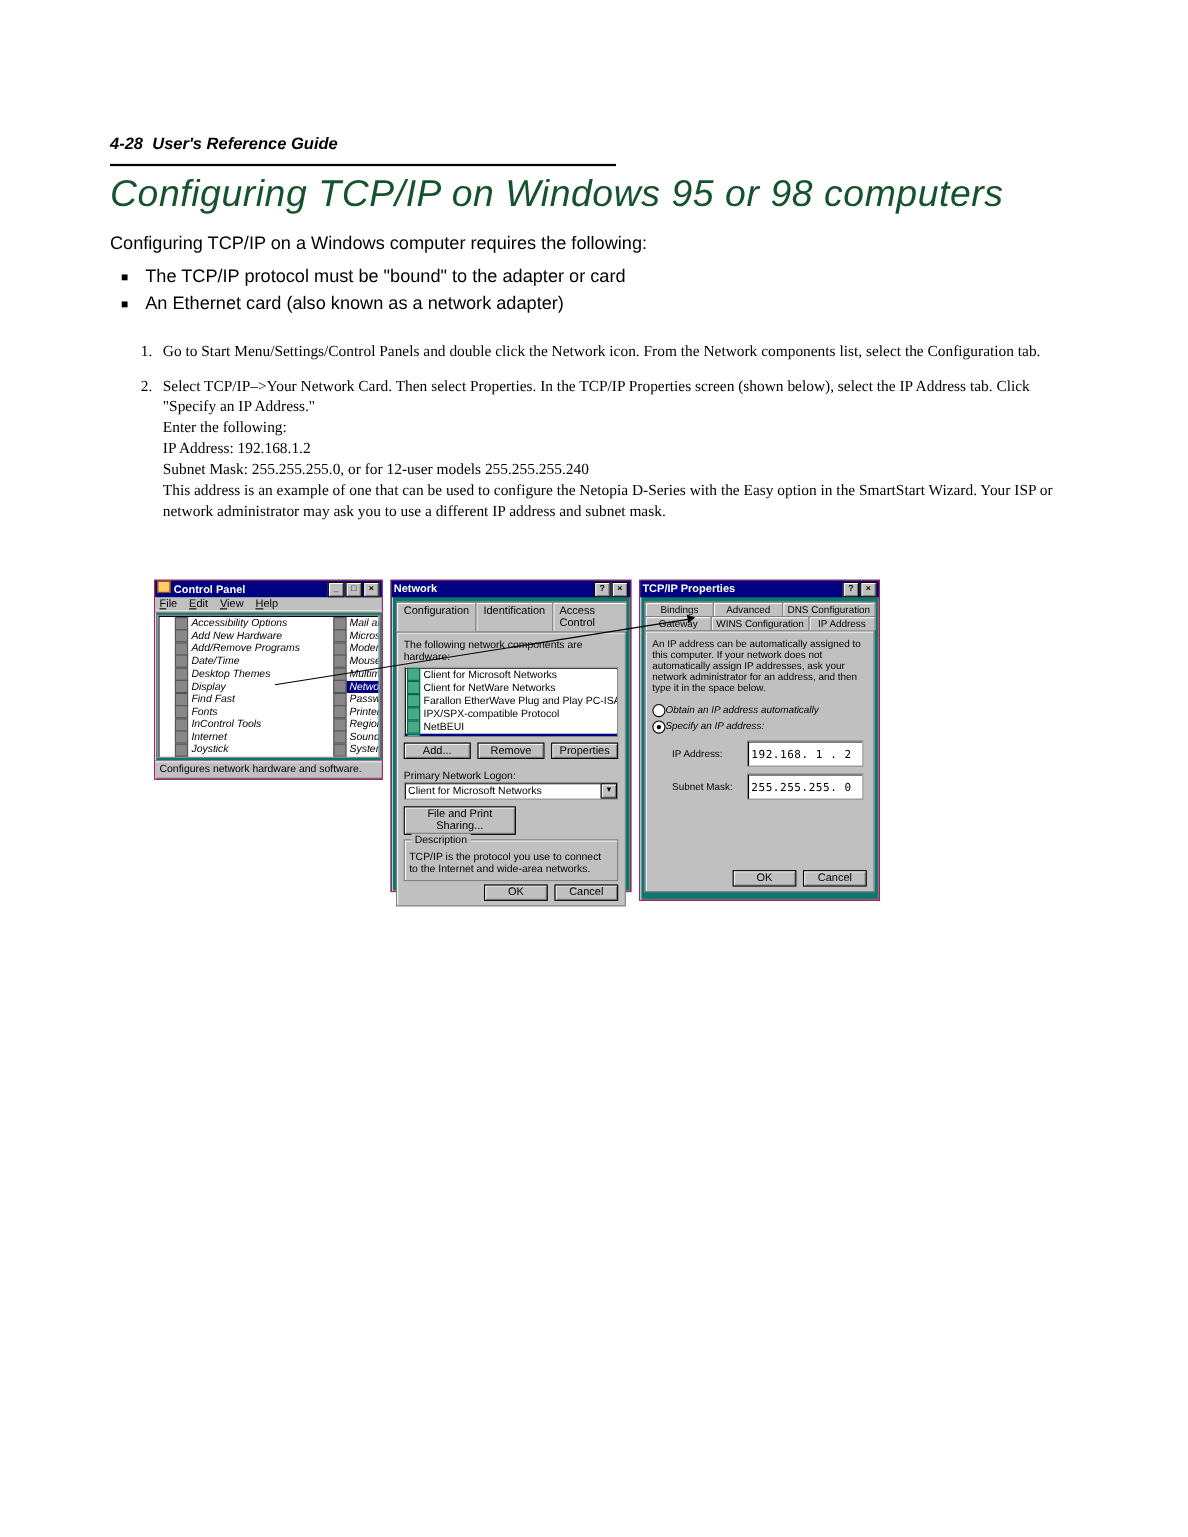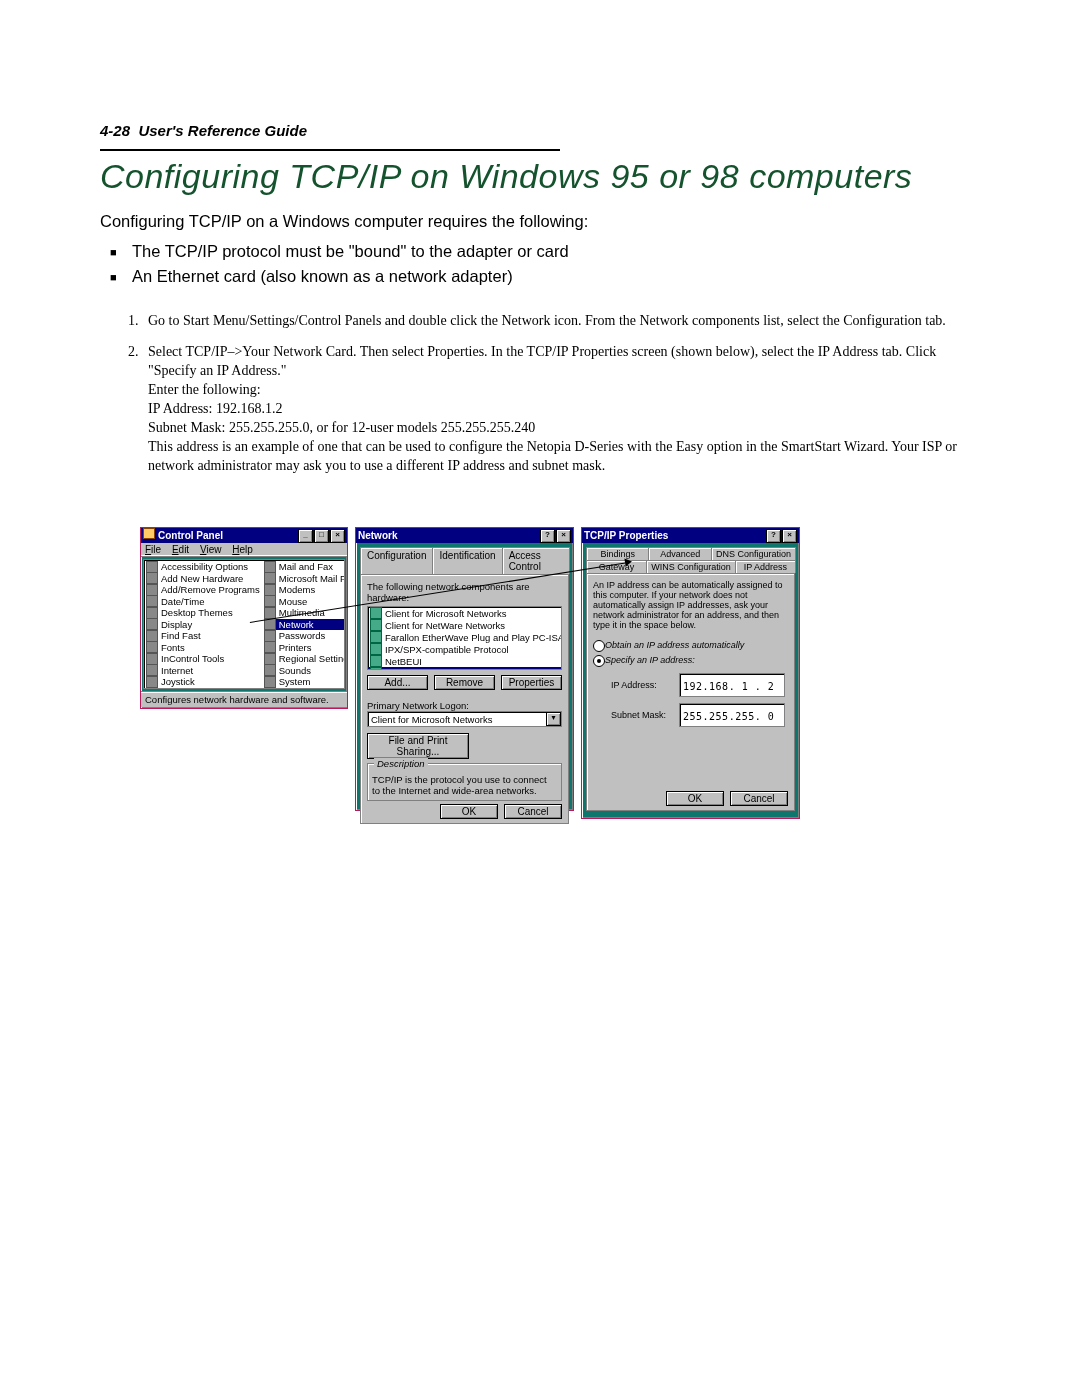--- a/index.html
+++ b/index.html
@@ -135,21 +135,22 @@
     margin: 2px;
     height: 128px;
     display: flex;
     font-size: 9.5px;
     overflow: hidden;
     border: 1px solid #808080;
     box-shadow: inset 1px 1px 0 #000;
   }
   .cp-col {
     flex: 1;
-    padding: 1px 2px;
+    padding: 1px 15px;
+    font-style: italic;
   }
   .cp-item {
     display: flex;
     align-items: center;
     gap: 3px;
     height: 11.5px;
     white-space: nowrap;
   }
   .cp-ico {
     width: 10px; height: 10px;
@@ -253,21 +254,21 @@
   .groupbox {
     border: 1px solid #808080;
     box-shadow: inset 1px 1px 0 #fff;
     padding: 10px 4px 4px 4px;
     position: relative;
     font-size: 9.5px;
     margin-top: 4px;
   }
   .groupbox .gtitle {
     position: absolute; top: -6px; left: 6px;
-    background: #c0c0c0; padding: 0 3px; font-style: italic;
+    background: #c0c0c0; padding: 0 3px;
   }
   .okrow {
     position: absolute;
     right: 6px; bottom: 4px;
     display: flex; gap: 6px;
   }
   .okrow .w95btn { flex:none; width: 56px; }
 
   
   .tcp {

